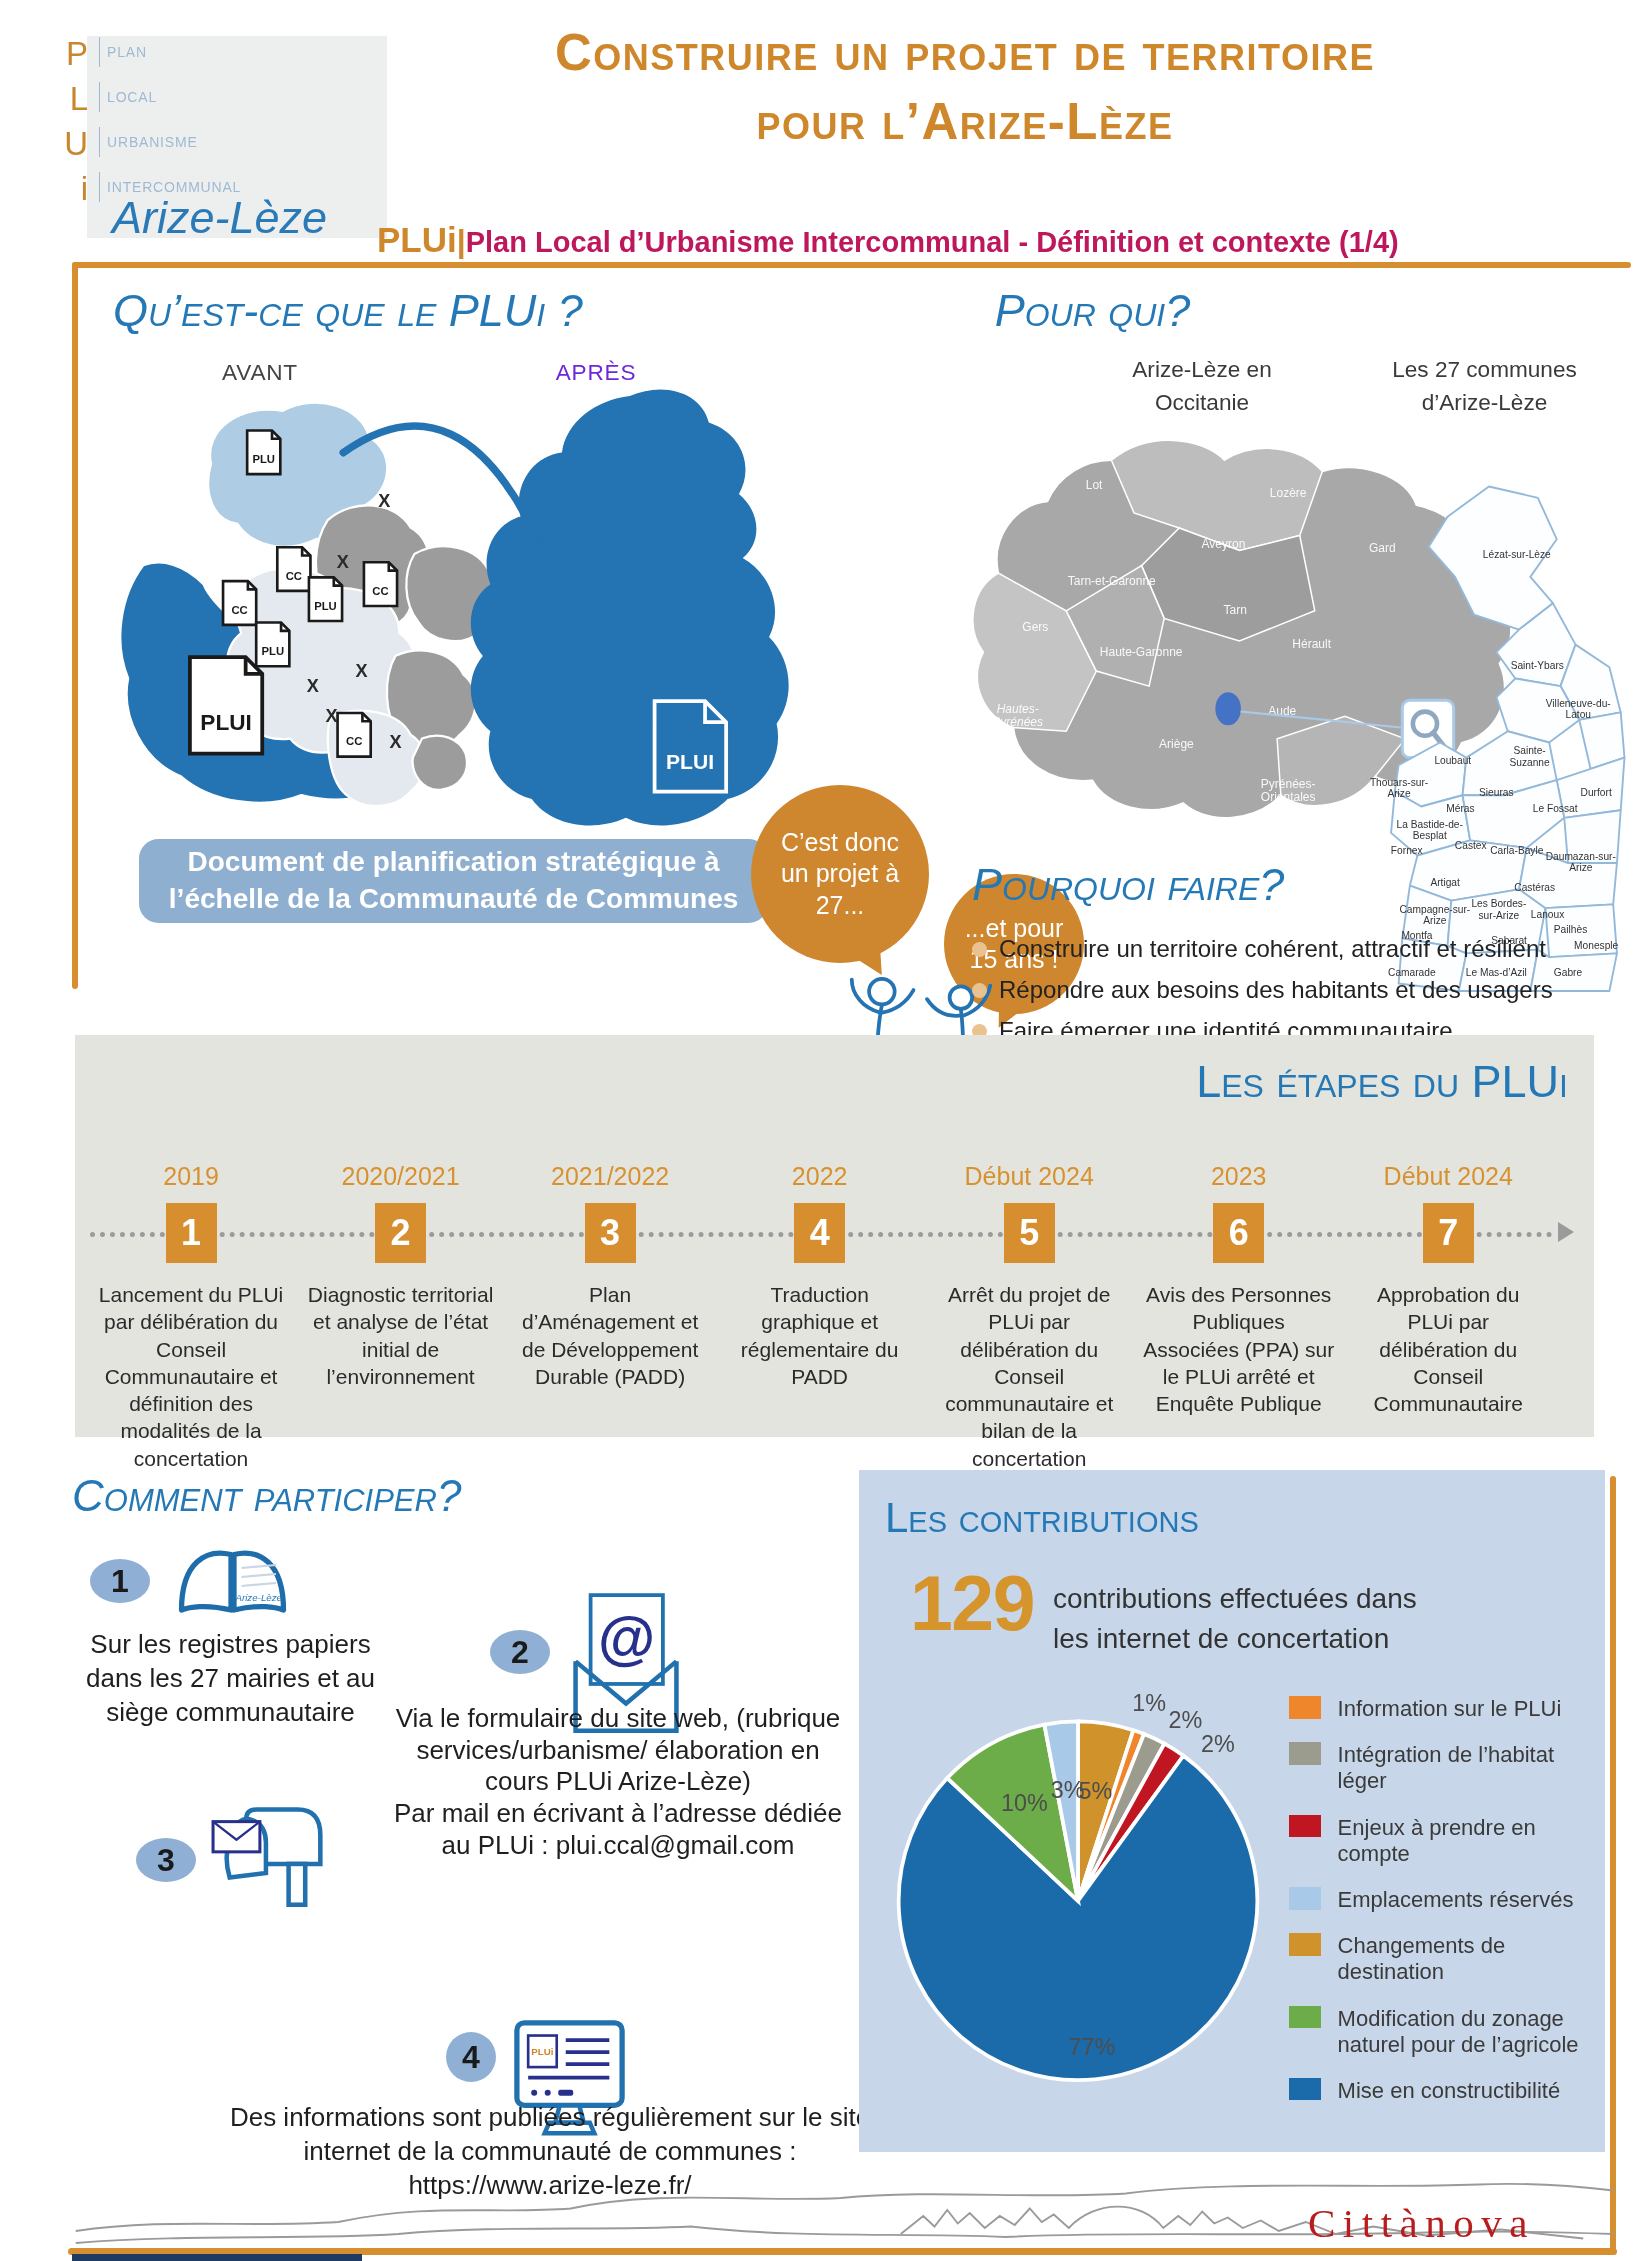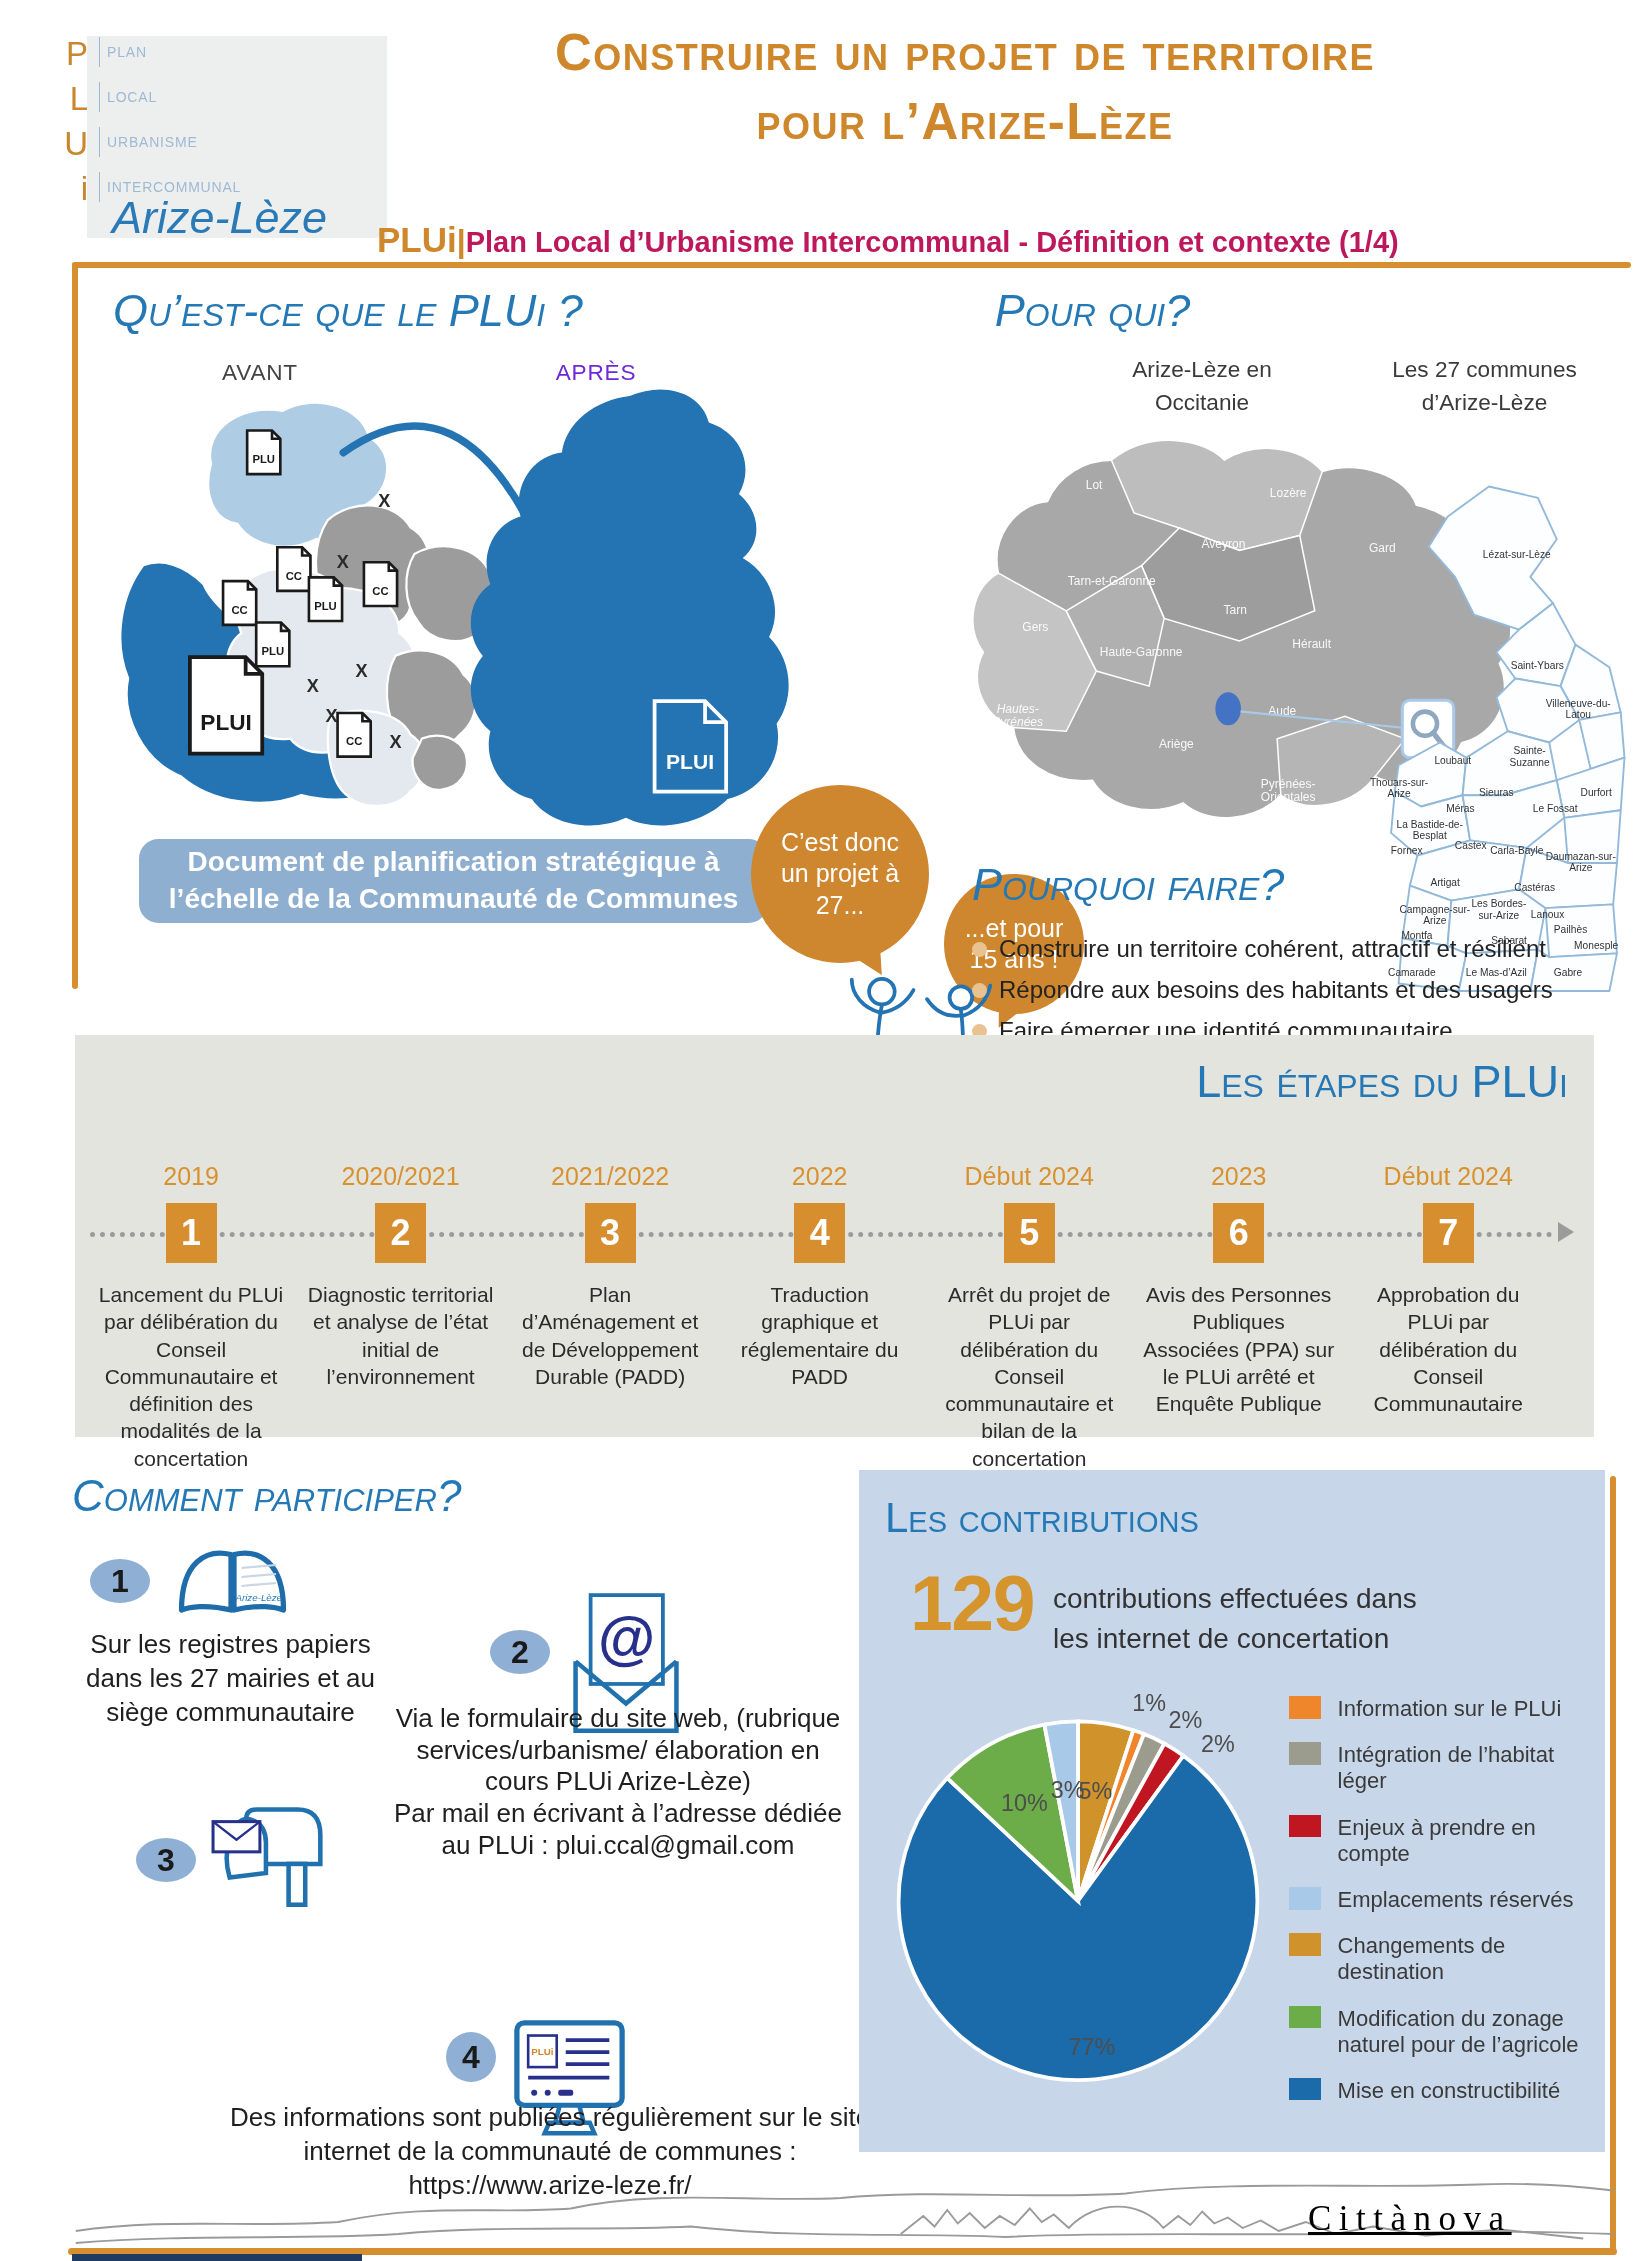--- a/index.html
+++ b/index.html
@@ -43,21 +43,21 @@
   .legend-swatch{width:32px;height:22.6px;margin-right:16.6px;flex:0 0 32px;}
   .legend-label{font-size:22px;color:#3a3a3a;line-height:1.18;max-width:264px;}
   
   .dept-label{position:absolute;transform:translate(-50%,-50%);font-size:12px;color:rgba(255,255,255,.92);
               text-align:center;width:90px;line-height:1.1;}
   .commune-label{position:absolute;transform:translate(-50%,-50%);font-size:10.2px;color:#333;
                  text-align:center;width:72px;line-height:1.12;}
   .bubble{background:#CE862F;border-radius:50%;color:#fff;display:flex;align-items:center;justify-content:center;
           text-align:center;font-size:25px;line-height:1.25;}
   .bubble-tail{width:0;height:0;border-style:solid;position:absolute;}
-  .footer-credit{font-family:"Liberation Serif",serif;font-size:35px;letter-spacing:7.5px;color:#000000;text-decoration:underline;}
+  .footer-credit{font-family:"Liberation Serif",serif;font-size:41px;letter-spacing:7.5px;color:#b91c1c;}
 </style>
 </head>
 <body>
 
 <div id="page">
 
   <div class="abs logo-box" style="left:87px;top:36px;width:300px;height:202px;"></div>
   <div class="abs" style="left:59px;top:32px;width:324px;height:204px;">
     <div class="logo-row" style="top:4.5px;">
         <span class="logo-letter">P</span>

